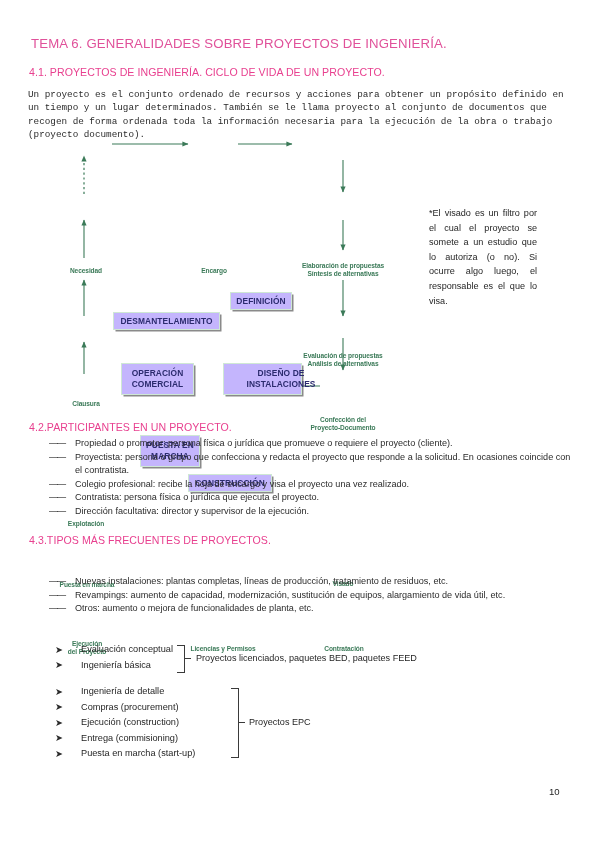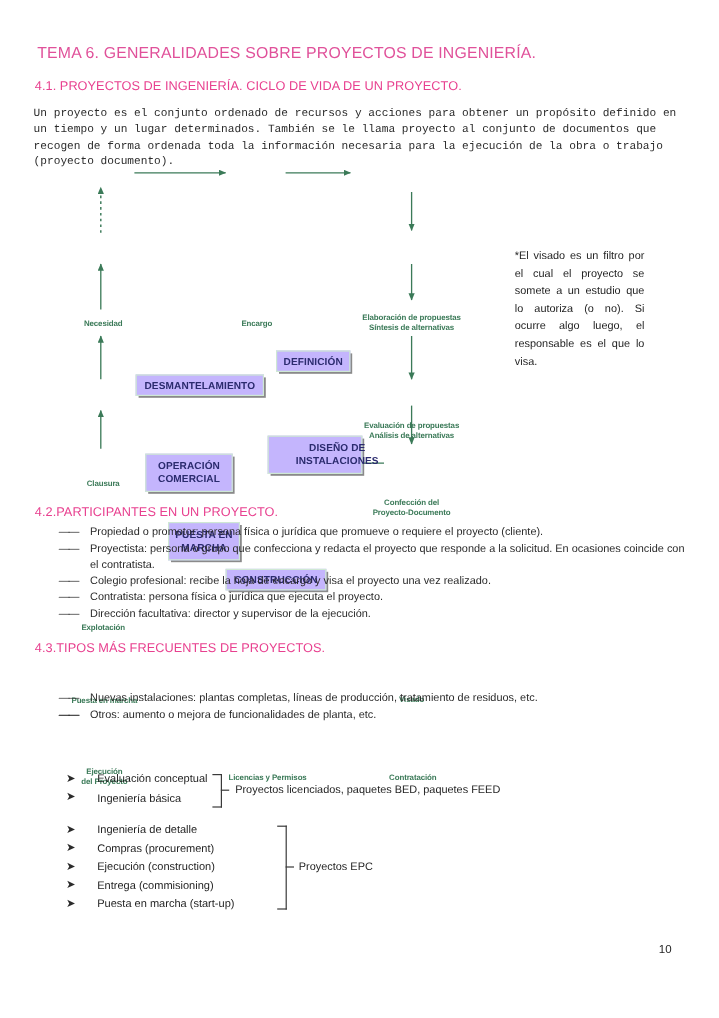--- a/index.html
+++ b/index.html
@@ -227,21 +227,21 @@
     <div class="node-label" style="left:315px; top:515px; width:58px;">Contratación</div>
     <div class="node-label" style="left:183px; top:515px; width:80px;">Licencias y Permisos</div>
     <div class="node-label" style="left:54px; top:510px; width:66px;">Ejecución
 del Proyecto</div>
     <div class="node-label" style="left:44px; top:451px; width:86px;">Puesta en marcha</div>
     <div class="node-label" style="left:55px; top:390px; width:62px;">Explotación</div>
     <div class="node-label" style="left:55px; top:270px; width:62px;">Clausura</div>
 
     <div class="stage-box" style="left:230px; top:162px; width:62px; height:18px;">DEFINICIÓN</div>
     <div class="stage-box" style="left:113px; top:182px; width:107px; height:18px;">DESMANTELAMIENTO</div>
-    <div class="stage-box" style="left:121px; top:233px; width:73px; height:32px;margin-top:15px;">OPERACIÓN
+    <div class="stage-box" style="left:121px; top:233px; width:73px; height:32px;">OPERACIÓN
 COMERCIAL</div>
     <div class="stage-box" style="left:223px; top:233px; width:79px; height:32px;padding-left:37px;">DISEÑO DE
 INSTALACIONES</div>
     <div class="stage-box" style="left:140px; top:305px; width:60px; height:32px;">PUESTA EN
 MARCHA</div>
     <div class="stage-box" style="left:188px; top:344px; width:84px; height:18px;">CONSTRUCCIÓN</div>
   </div>
 
   <div id="side-note">*El visado es un filtro por el cual el proyecto se somete a un estudio que lo autoriza (o no). Si ocurre algo luego, el responsable es el que lo visa.</div>
 
@@ -273,20 +273,21 @@
   <div class="h2" id="h2-43">4.3.TIPOS MÁS FRECUENTES DE PROYECTOS.</div>
 
 
   <div class="dash-list" id="list-tipos">
     <div class="dash-item">
       <span class="dash">——</span>
       <span>Nuevas instalaciones: plantas completas, líneas de producción, tratamiento de residuos, etc.</span>
     </div>
     <div class="dash-item">
       <span class="dash">——</span>
+      <span>Revampings: aumento de capacidad, modernización, sustitución de equipos, alargamiento de vida útil, etc.</span>
     </div>
     <div class="dash-item">
       <span class="dash">——</span>
       <span>Otros: aumento o mejora de funcionalidades de planta, etc.</span>
     </div>
   </div>
 
 
   <div class="arrow-list" id="arrow-list-1">
     <div class="arrow-item">

